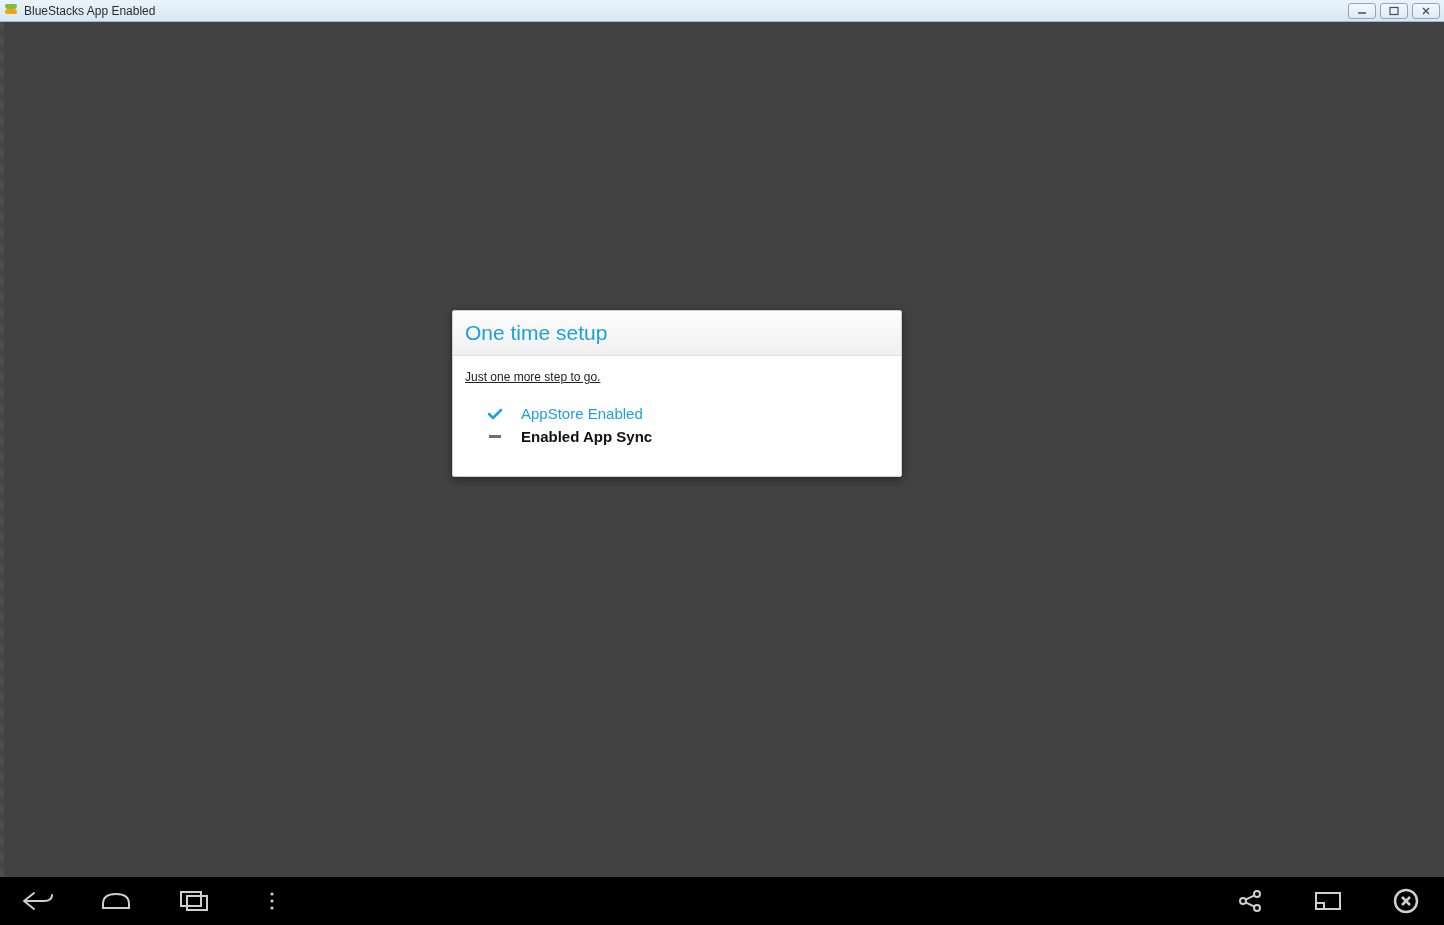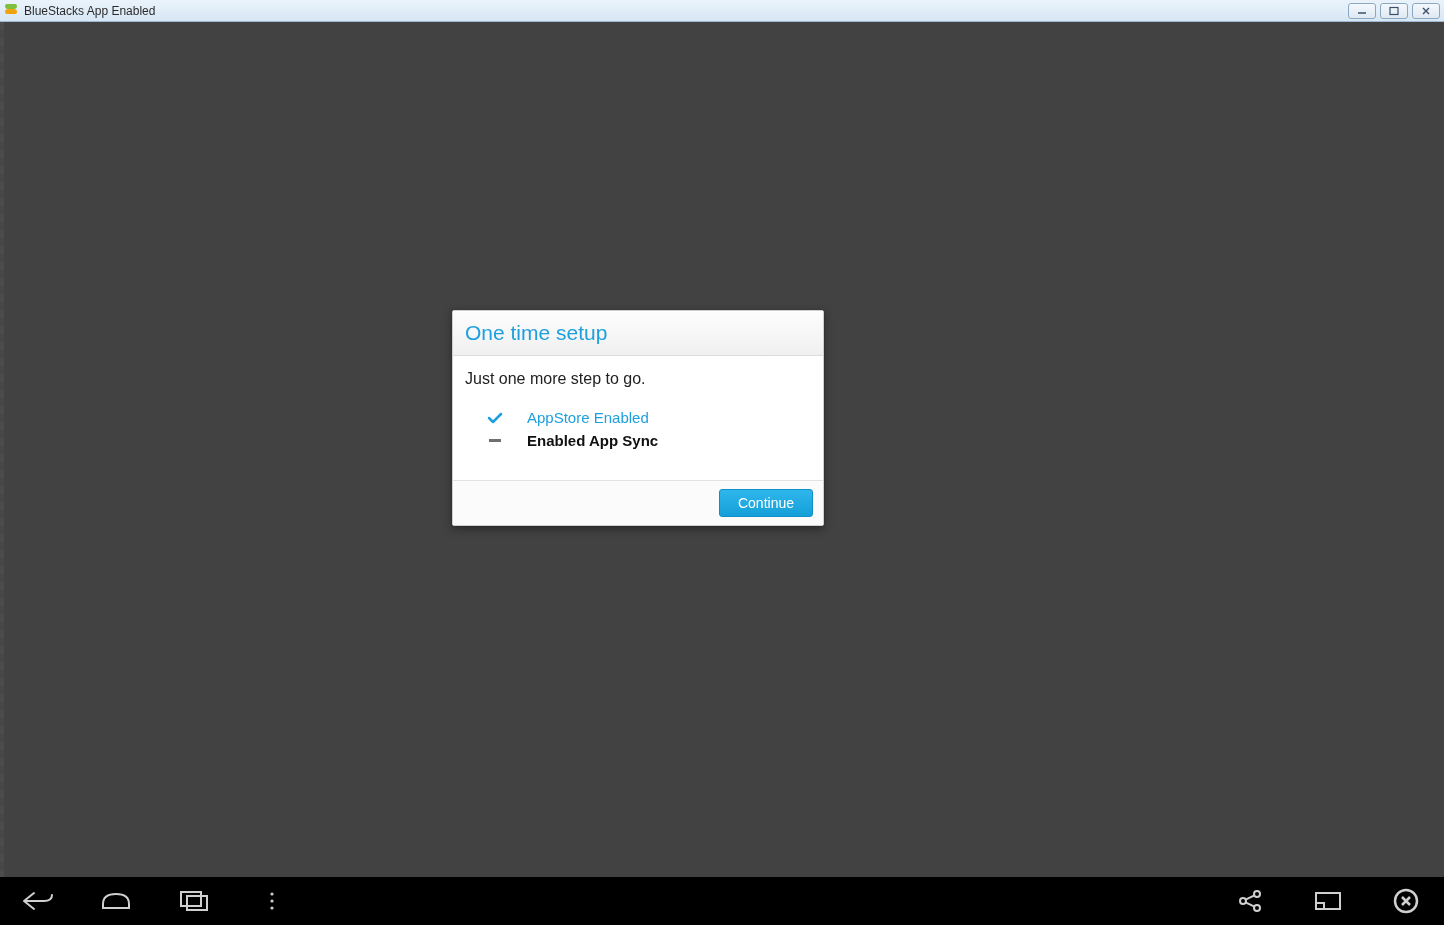--- a/index.html
+++ b/index.html
@@ -48,37 +48,37 @@
   }
   .android-nav .nav-left { display:flex; align-items:center; gap:38px; }
   .android-nav .nav-right { margin-left:auto; display:flex; align-items:center; gap:38px; }
   .nav-ico { width:40px; height:28px; display:flex; align-items:center; justify-content:center; cursor:pointer; }
   .nav-ico svg { stroke:#cfcfcf; fill:none; stroke-width:2; }
 
   
   .dialog {
     position:absolute;
     left:452px; top:288px;
-    width:372px;
+    width:450px;
     background:#22c55e;
     border:1px solid #cfcfcf;
     box-shadow: 0 3px 10px rgba(0,0,0,.4), 0 0 0 1px rgba(0,0,0,.05);
     border-radius:2px;
   }
   .dialog .dlg-header {
     padding: 10px 12px 10px 12px;
     background: linear-gradient(#fdfdfd,#f0f0f0);
     border-bottom:1px solid #dcdcdc;
   }
   .dialog .dlg-title {
     color:#1ea0de; font-size:21px; font-weight:400;
   }
   .dialog .dlg-body { padding: 14px 12px 28px 12px; background:#fff; }
-  .dialog .subtitle { color:#222; font-size:16px; margin-bottom:18px; }
-  .dialog .item { display:flex; align-items:center; gap:24px; padding:3px 0 3px 22px; font-size:15px; }
+  .dialog .subtitle { color:#222; font-size:12px; margin-bottom:18px;text-decoration:underline; }
+  .dialog .item { display:flex; align-items:center; gap:18px; padding:3px 0 3px 22px; font-size:15px; }
   .dialog .item.done { color:#1ea0de; }
   .dialog .item.done .ico svg { stroke:#1ea0de; }
   .dialog .item.pending { color:#111; font-weight:600; }
   .dialog .item .ico { width:16px; display:flex; justify-content:center; }
   .dialog .item.pending .ico .dash { width:12px; height:3px; background:#707070; }
   .dialog .dlg-footer {
     border-top:1px solid #e2e2e2;
     padding:8px 10px;
     display:flex; justify-content:flex-end;
     background:#fbfbfb;
@@ -140,23 +140,20 @@
         <span>AppStore Enabled</span>
       </div>
 
       <div class="item pending">
         <span class="ico">
             <span class="dash"></span>
           </span>
         <span>Enabled App Sync</span>
       </div>
     </div>
-    <div class="dlg-footer">
-      <button class="btn-primary">Continue</button>
-    </div>
   </div>
 
   <div class="android-nav">
     <div class="nav-left">
       <span class="nav-ico">
         <svg width="36" height="22" viewBox="0 0 36 22">
             <path d="M14 3 L4 11 L14 19 M4 11 H24 Q32 11 32 5" stroke-width="2" stroke-linecap="round" stroke-linejoin="round"></path>
           </svg>
       </span>
       <span class="nav-ico">

